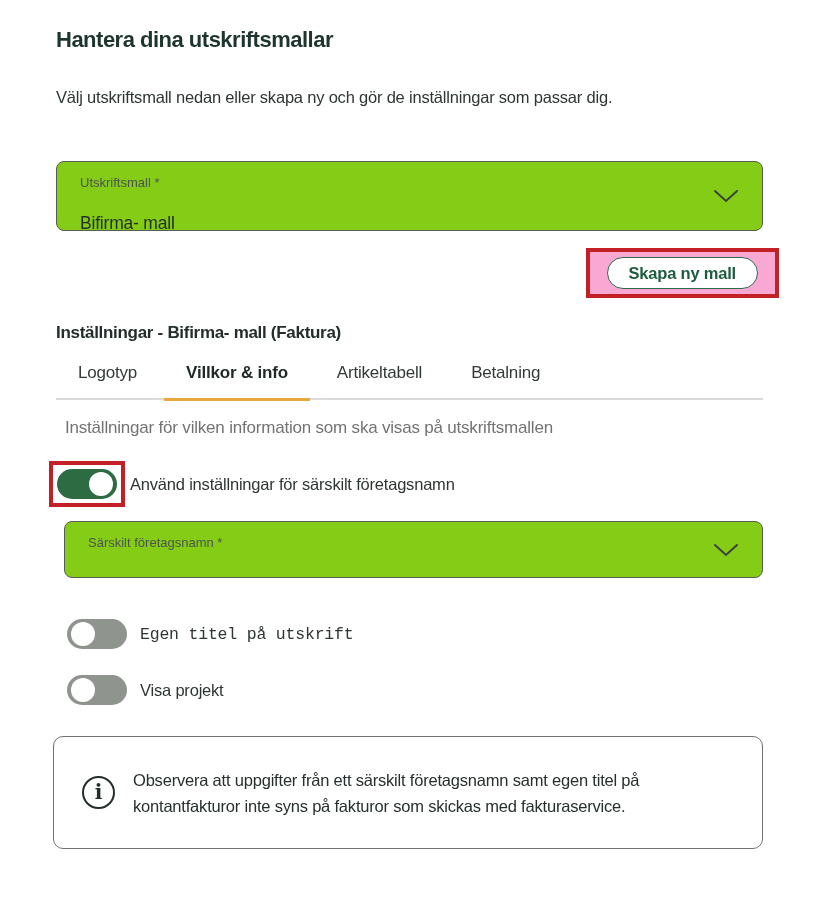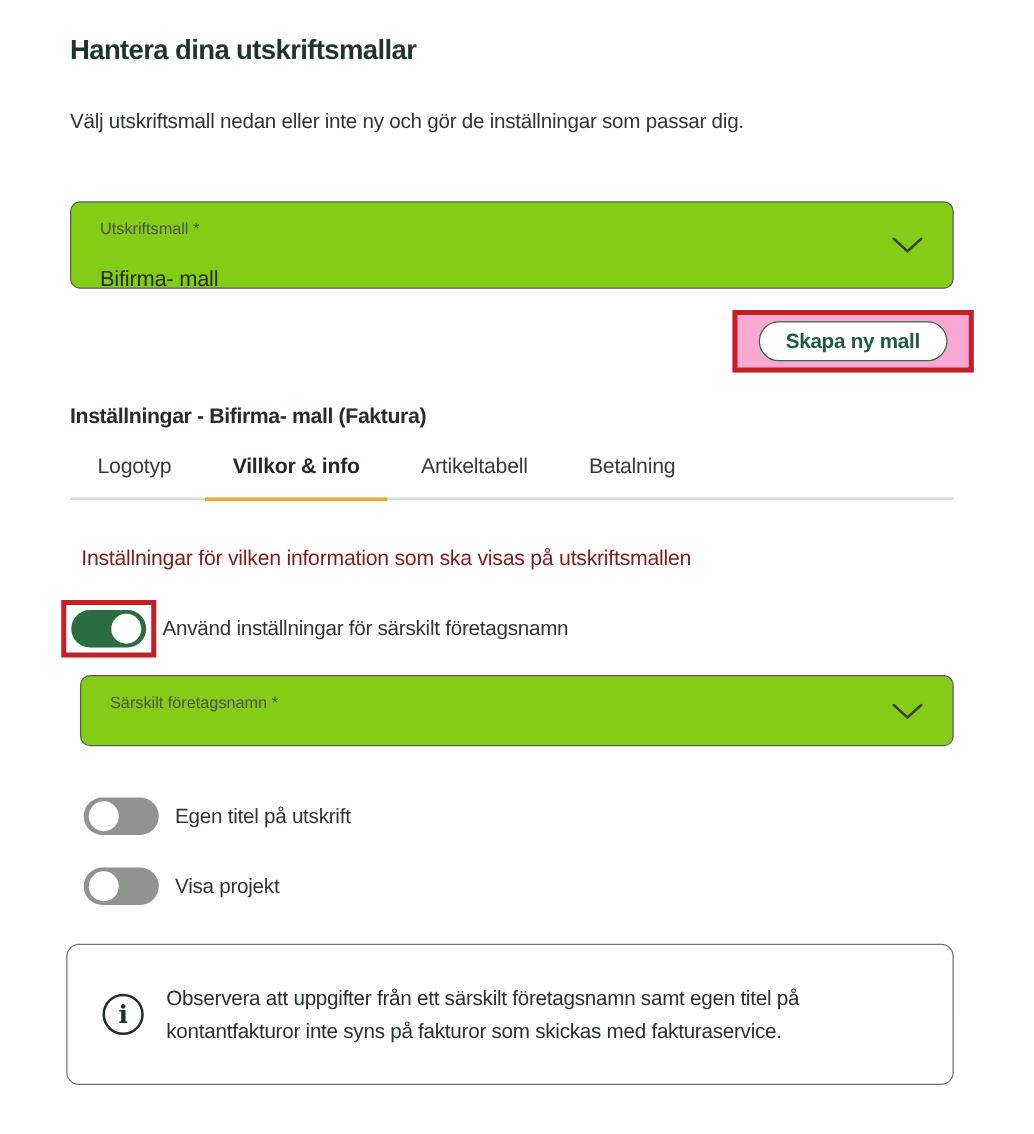--- a/index.html
+++ b/index.html
@@ -104,25 +104,25 @@
   .tab.active { font-weight: 700; color: #1f2a27; }
   .tab.active::after {
     content: "";
     position: absolute;
     left: 0; right: 0; bottom: -2.5px;
     height: 3px;
     background: #e9a83e;
   }
 
   .tab-description {
-    margin-top: 37px;
+    margin-top: 18px;
     margin-left: 9px;
     font-size: 17px;
     line-height: 19px;
-    color: #7f1d1d;
+    color: #737373;
   }
 
   
   .toggle-row {
     display: flex;
     align-items: center;
     margin-top: 24px;
   }
   .toggle-box { padding: 4px; margin-left: -7px; background: #fff; }
   .toggle {
@@ -143,21 +143,21 @@
     border-radius: 50%;
     background: #ffffff;
   }
   .toggle.on  .knob { right: 4px; }
   .toggle.off .knob { left: 4px; }
   .toggle-label { font-size: 16.5px; color: #2e3633; margin-left: 13px; }
   .toggle-row.highlighted .toggle-label { margin-left: 5px; }
   .row-indent { margin-left: 11px; }
 
   .company-select { margin-top: 14px; margin-left: 8px; height: 57px; }
-  .mt-off-1 { margin-top: 41px; }
+  .mt-off-1 { margin-top: 41px; font-family: Liberation Mono, monospace; }
   .mt-off-2 { margin-top: 26px; }
 
   
   .info-box {
     margin-top: 31px;
     margin-left: -3px;
     width: 710px;
     height: 113px;
     border: 1px solid #6e746f;
     border-radius: 10px;
@@ -189,21 +189,21 @@
     color: #27302d;
   }
 </style>
 </head>
 <body>
 
 <div class="page">
 
   <h1 class="page-title">Hantera dina utskriftsmallar</h1>
 
-  <p class="intro">Välj utskriftsmall nedan eller inte ny och gör de inställningar som passar dig.</p>
+  <p class="intro">Välj utskriftsmall nedan eller skapa ny och gör de inställningar som passar dig.</p>
 
   <div class="select-field">
     <div class="select-label">Utskriftsmall *</div>
     <div class="select-value">Bifirma- mall</div>
     <svg class="chevron" viewBox="0 0 26 14">
       <path d="M2 2 L13 12 L24 2" fill="none" stroke="#3c423f" stroke-width="2" stroke-linecap="round"></path>
     </svg>
   </div>
 
   <div class="button-row">

